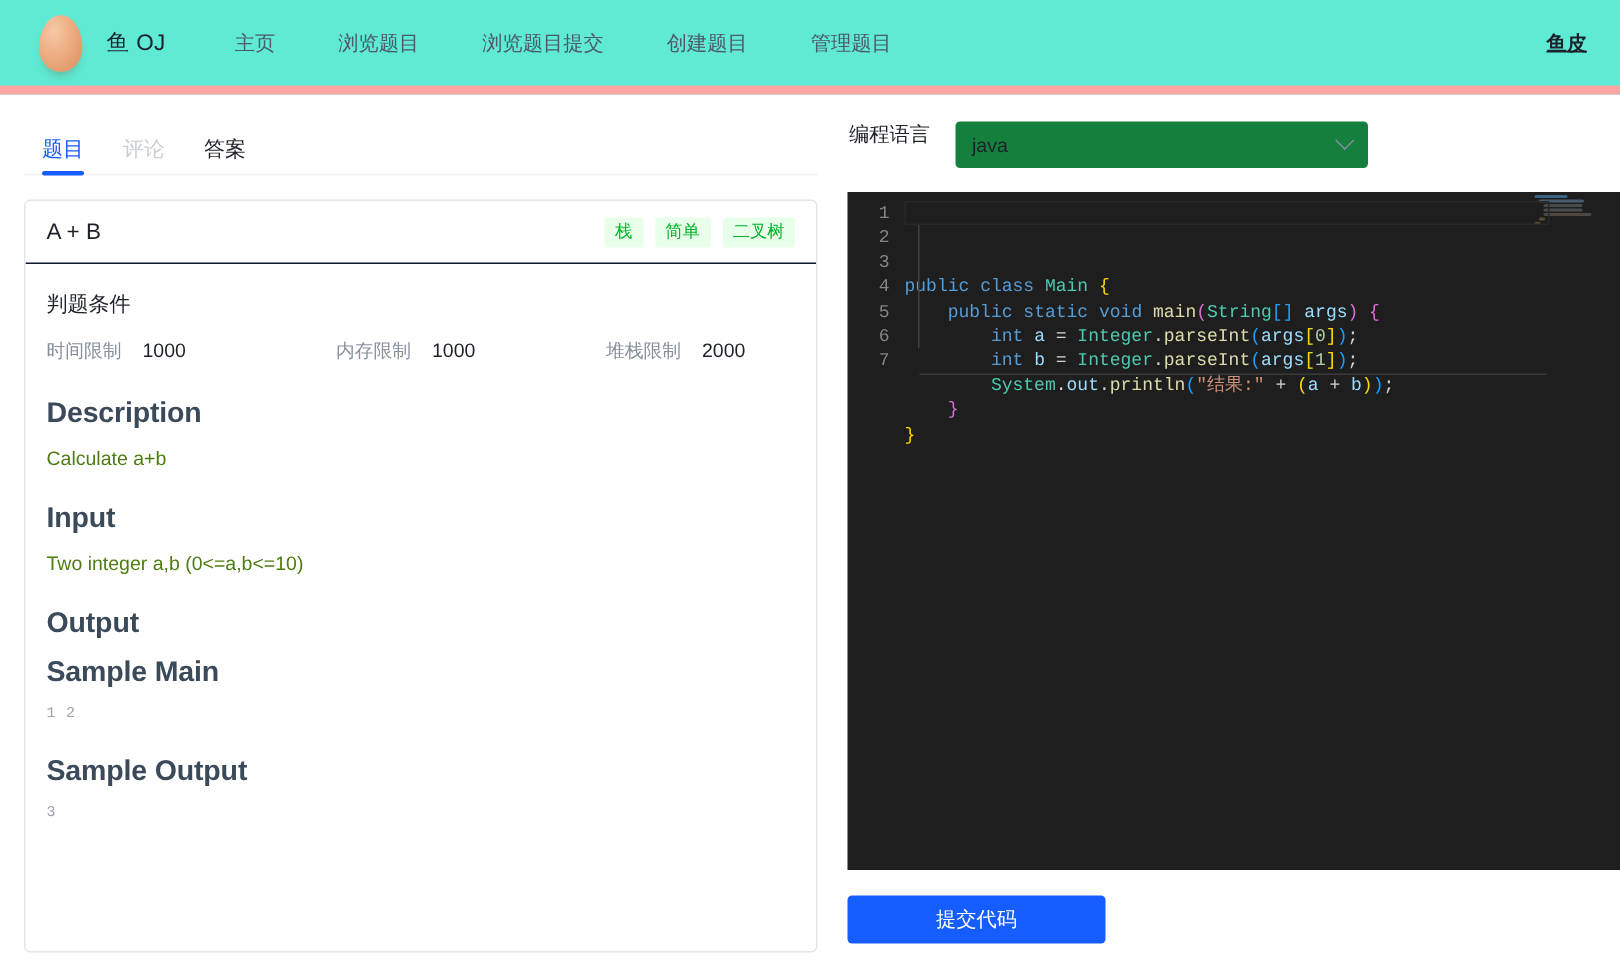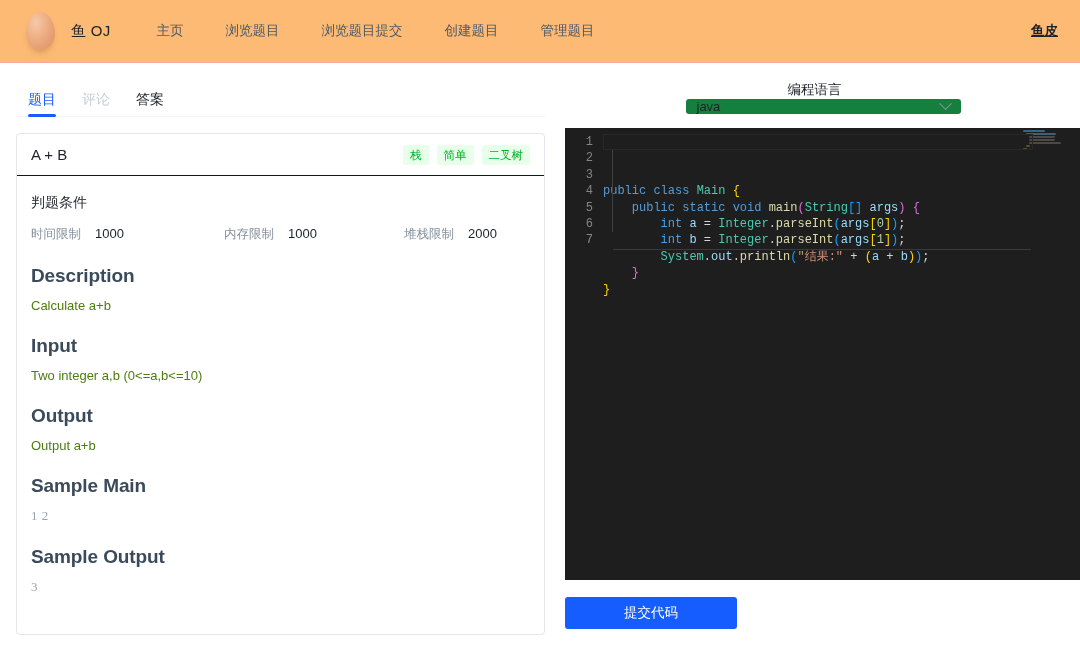--- a/index.html
+++ b/index.html
@@ -8,22 +8,22 @@
     background: #ffffff;
     font-family: "Liberation Sans", "DejaVu Sans", sans-serif;
     overflow: hidden;
   }
 
   
   .header {
     height: 63px;
     display: flex;
     align-items: center;
-    background: #fdba74;
-    border-bottom: 1px solid #fca5a5;
+    background: #5eead4;
+    border-bottom: 6px solid #fca5a5;
     padding: 0 22px 0 0;
   }
   .brand {
     display: flex;
     align-items: center;
     padding-left: 26px;
     margin-right: 46px;
   }
   .egg {
     width: 29px; height: 38px;
@@ -173,34 +173,32 @@
     color: #3b4a5a;
     margin-bottom: 11px;
     letter-spacing: -.1px;
   }
   .md p {
     font-size: 13px;
     color: #4d7c0f;
     margin-bottom: 22px;
   }
   .md pre {
-    font-family: Liberation Serif, serif;
-    font-size: 13px;
+    font-family: Liberation Mono, monospace;
+    font-size: 10px;
     color: #9aa3ad;
     margin-bottom: 22px;
     letter-spacing: .5px;
   }
 
   
   .lang-row {
     display: flex;
-    align-items: center;
     padding-left: 1px;
     height: 33px;
-    flex-direction: column;
   }
   .lang-label {
     font-size: 13.5px;
     color: #1d2129;
     margin-right: 17px;
     white-space: nowrap;
   }
   .select {
     width: 275px;
     height: 31px;
@@ -374,21 +372,20 @@
         </div>
 
         <div class="md">
           <h2>Description</h2>
           <p>Calculate a+b</p>
 
           <h2>Input</h2>
           <p>Two integer a,b (0&lt;=a,b&lt;=10)</p>
 
           <h2>Output</h2>
-          <p>Output a+b</p>
 
           <h2>Sample Main</h2>
           <pre>1 2</pre>
 
           <h2>Sample Output</h2>
           <pre>3</pre>
 
 
         </div>
       </div>

